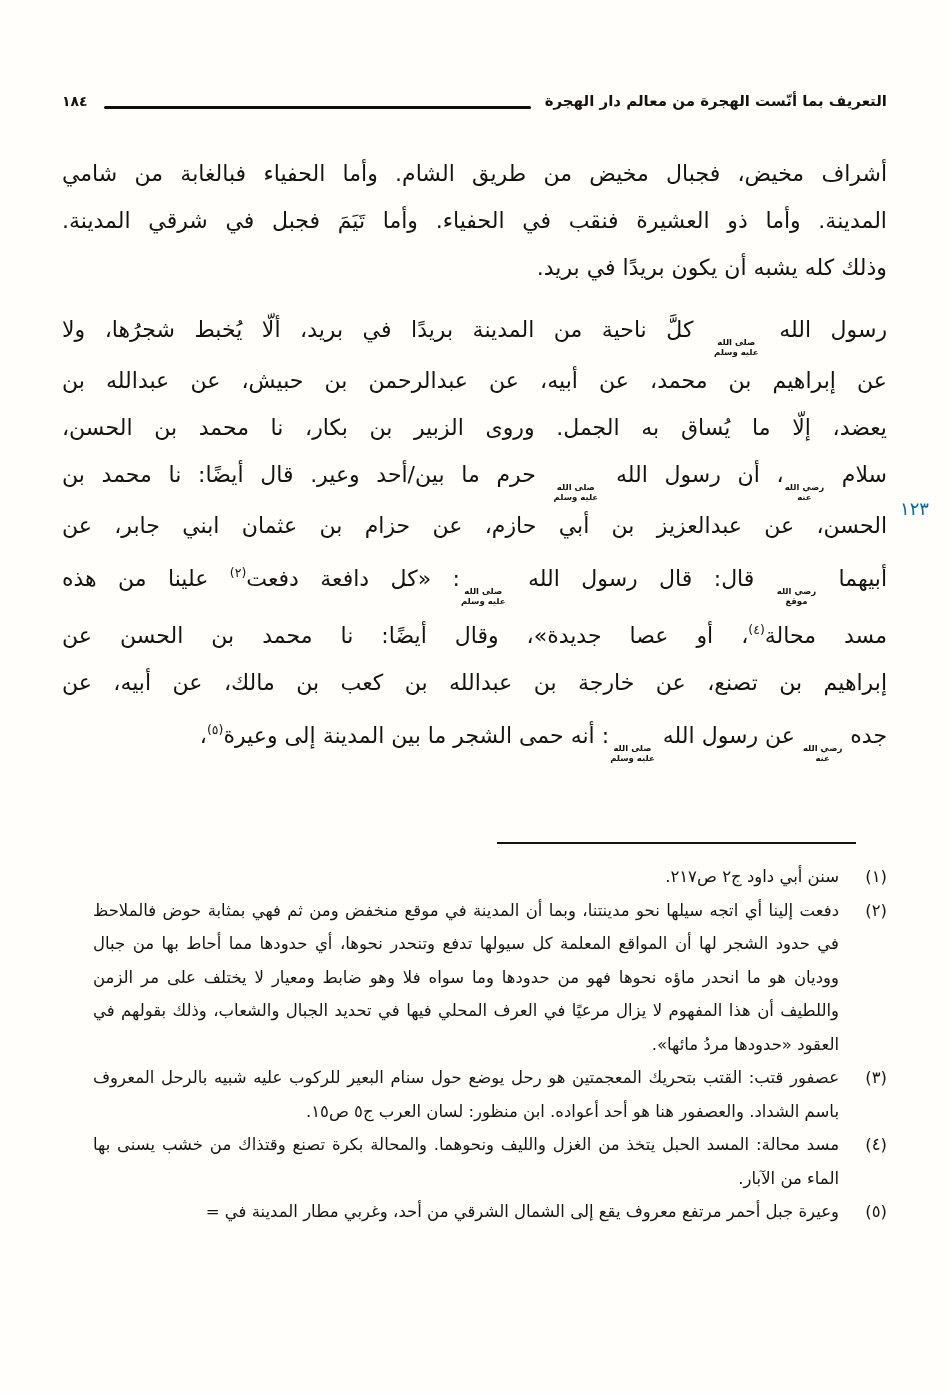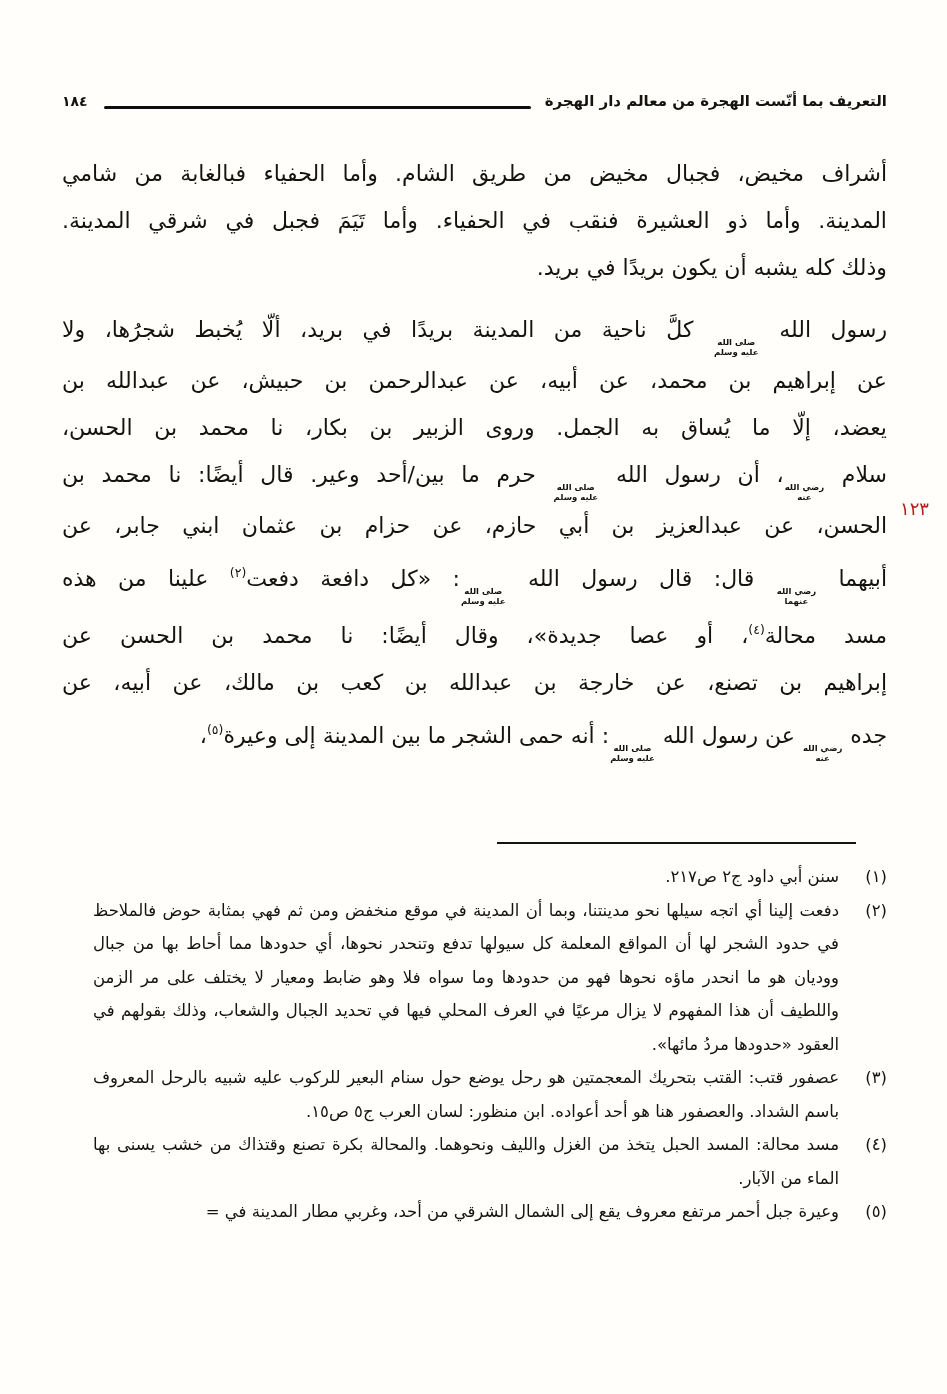--- a/index.html
+++ b/index.html
@@ -17,21 +17,21 @@
   .header{
     position:absolute;top:92px;right:60px;left:62px;
     display:flex;align-items:flex-start;direction:rtl;
   }
   .h-title{font-size:15px;font-weight:bold;white-space:nowrap;letter-spacing:0;}
   .h-rule{flex:1;height:3px;background:#0d0d0d;margin:14px 14px 0 16px;border-radius:2px;}
   .h-num{font-size:14px;font-weight:bold;padding-top:1px;}
   
   .margin-note{
     position:absolute;top:498px;right:18px;
-    font-size:18px;color:#b91c1c;
+    font-size:18px;color:#0369a1;
   }
   
   .body{
     position:absolute;top:150px;right:60px;left:62px;
     font-size:22px;line-height:47px;
     text-align:justify;
   }
   .para + .para{margin-top:15px;}
   .line{text-align:justify;text-align-last:justify;white-space:normal;}
   .line.last{text-align-last:right;}
@@ -93,21 +93,21 @@
         <div class="line">سلام <span class="hon">
             <span>رضي الله</span>
             <span>عنه</span>
           </span>، أن رسول الله <span class="hon">
             <span>صلى الله</span>
             <span>عليه وسلم</span>
           </span> حرم ما بين/أحد وعير. قال أيضًا: نا محمد بن</div>
         <div class="line">الحسن، عن عبدالعزيز بن أبي حازم، عن حزام بن عثمان ابني جابر، عن</div>
         <div class="line">أبيهما <span class="hon">
             <span>رضي الله</span>
-            <span>عنهما</span>
+            <span>موقع</span>
           </span> قال: قال رسول الله <span class="hon">
             <span>صلى الله</span>
             <span>عليه وسلم</span>
           </span>: «كل دافعة دفعت<sup class="fnref">(٢)</sup> علينا من هذه</div>
         <div class="line">مسد محالة<sup class="fnref">(٤)</sup>، أو عصا جديدة»، وقال أيضًا: نا محمد بن الحسن عن</div>
         <div class="line">إبراهيم بن تصنع، عن خارجة بن عبدالله بن كعب بن مالك، عن أبيه، عن</div>
         <div class="line last">جده <span class="hon">
             <span>رضي الله</span>
             <span>عنه</span>
           </span> عن رسول الله <span class="hon">

